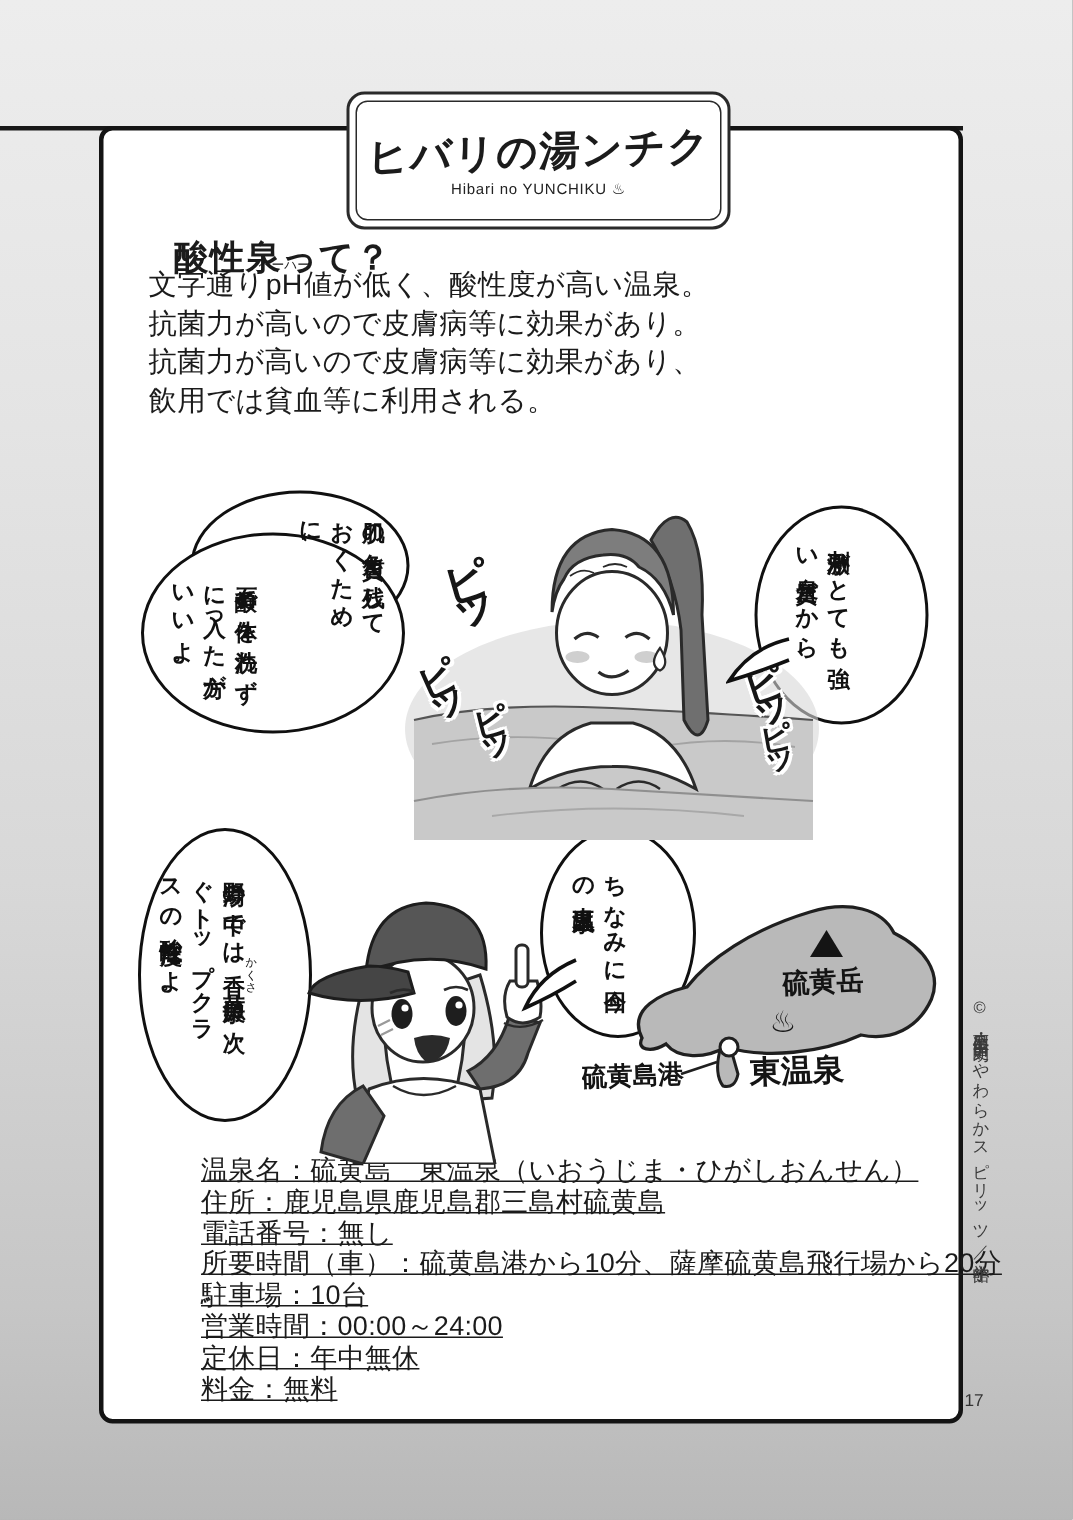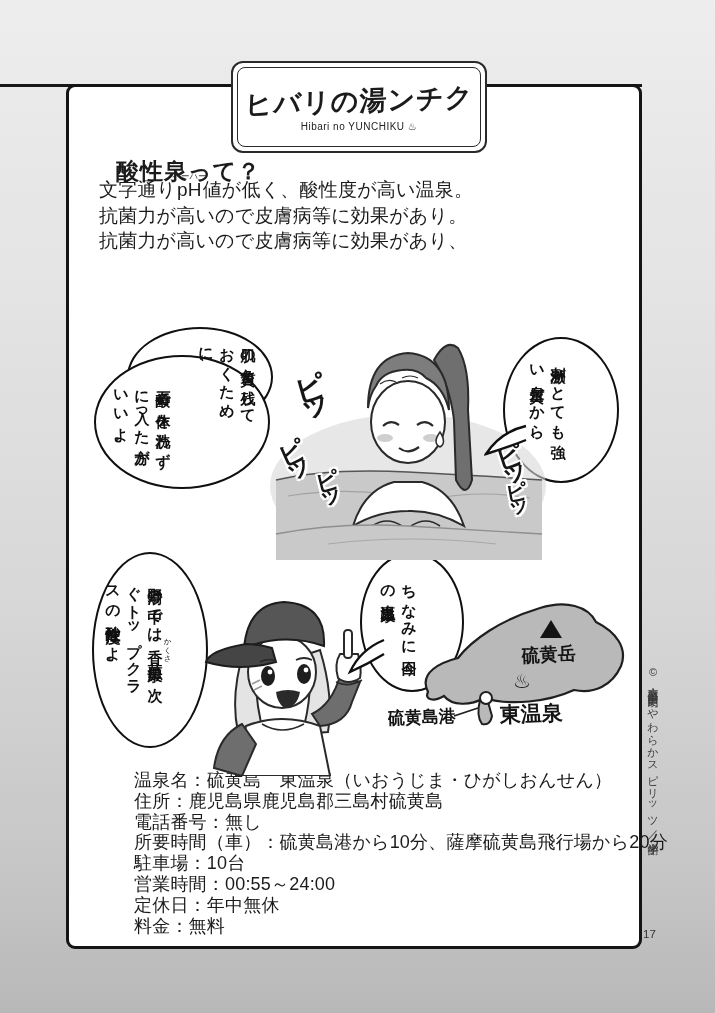--- a/index.html
+++ b/index.html
@@ -38,21 +38,21 @@
   }
   .vtext ruby rt{font-size:7.5px; letter-spacing:0; font-weight:400;}
   .sfx{
     position:absolute; writing-mode:vertical-rl; font-weight:700; color:#161616; z-index:9;
     text-shadow:-2px 0 #fff,2px 0 #fff,0 -2px #fff,0 2px #fff,-2px -2px #fff,2px 2px #fff,2px -2px #fff,-2px 2px #fff;
   }
   .art{position:absolute; z-index:2;}
   .tail{position:absolute; z-index:11;}
   
   .info{position:absolute; left:134px; top:770px; width:500px; font-size:18px; line-height:20.8px; letter-spacing:.2px;}
-  .info div{white-space:nowrap;}
+  .info div{white-space:nowrap;text-decoration:underline;}
   
   .copyright{
     position:absolute; left:645px; top:666px; height:266px;
     writing-mode:vertical-rl; text-orientation:mixed;
     font-size:11px; color:#3a3a3a; letter-spacing:1px;
   }
   .pagenum{position:absolute; left:643px; top:928px; font-size:11.5px; color:#333;text-align:center;}
   svg text{font-family:"Liberation Sans","DejaVu Sans",sans-serif;}
 </style>
 </head>
@@ -68,20 +68,21 @@
       <div class="title-main">ヒバリの湯ンチク</div>
       <div class="title-sub">Hibari no YUNCHIKU ♨</div>
     </div>
   </div>
 
   <div class="heading">酸性泉って？</div>
   <div class="para">
     <div><span>文字通り</span><ruby><span>pH</span><rt><span>ペーハー</span></rt></ruby><span>値が低く、酸性度が高い温泉。</span></div>
     <div>抗菌力が高いので皮膚病等に効果があり。</div>
     <div>抗菌力が高いので皮膚病等に効果があり、</div>
+    <div>飲用では貧血等に利用される。</div>
   </div>
 
   <svg class="art" style="left:268px; top:328px;" width="280" height="232" viewBox="0 0 280 232">
     <ellipse cx="140" cy="158" rx="138" ry="72" fill="#d7d7d7" opacity="0.6"></ellipse>
     <path d="M8,152 Q60,140 140,144 Q220,148 274,152 L274,232 L8,232 Z" fill="#c9c9c9"></path>
     <path d="M8,152 Q60,140 140,144 Q220,148 274,152" stroke="#555" stroke-width="1.5" fill="none"></path>
     <path d="M20,168 Q70,160 120,166" stroke="#a3a3a3" stroke-width="1.2" fill="none"></path>
     <path d="M170,170 Q215,162 262,170" stroke="#a3a3a3" stroke-width="1.2" fill="none"></path>
 
     <path d="M166,32 Q178,10 190,20 Q202,40 200,82 L204,152 Q198,172 188,152 L186,92 Q182,58 166,32 Z" fill="#6f6f6f" stroke="#2a2a2a" stroke-width="2"></path>
@@ -172,21 +173,21 @@
     <path d="M38,4 Q14,14 4,36 Q22,28 38,18" fill="#fff" stroke="#101010" stroke-width="2.4"></path>
   </svg>
   <div class="vtext" style="left:378px; top:574px; height:84px;">ちなみに今回の東温泉は、</div>
 
   <div class="info">
     <div>温泉名：硫黄島　東温泉（いおうじま・ひがしおんせん）</div>
     <div>住所：鹿児島県鹿児島郡三島村硫黄島</div>
     <div>電話番号：無し</div>
     <div>所要時間（車）：硫黄島港から10分、薩摩硫黄島飛行場から20分</div>
     <div>駐車場：10台</div>
-    <div>営業時間：00:55～24:00</div>
+    <div>営業時間：00:00～24:00</div>
     <div>定休日：年中無休</div>
     <div>料金：無料</div>
   </div>
 
   <div class="copyright">©麻生羽呂・吉田史朗／やわらかスピリッツ／小学館</div>
   <div class="pagenum">17</div>
 
 </div>
 
 </body></html>

